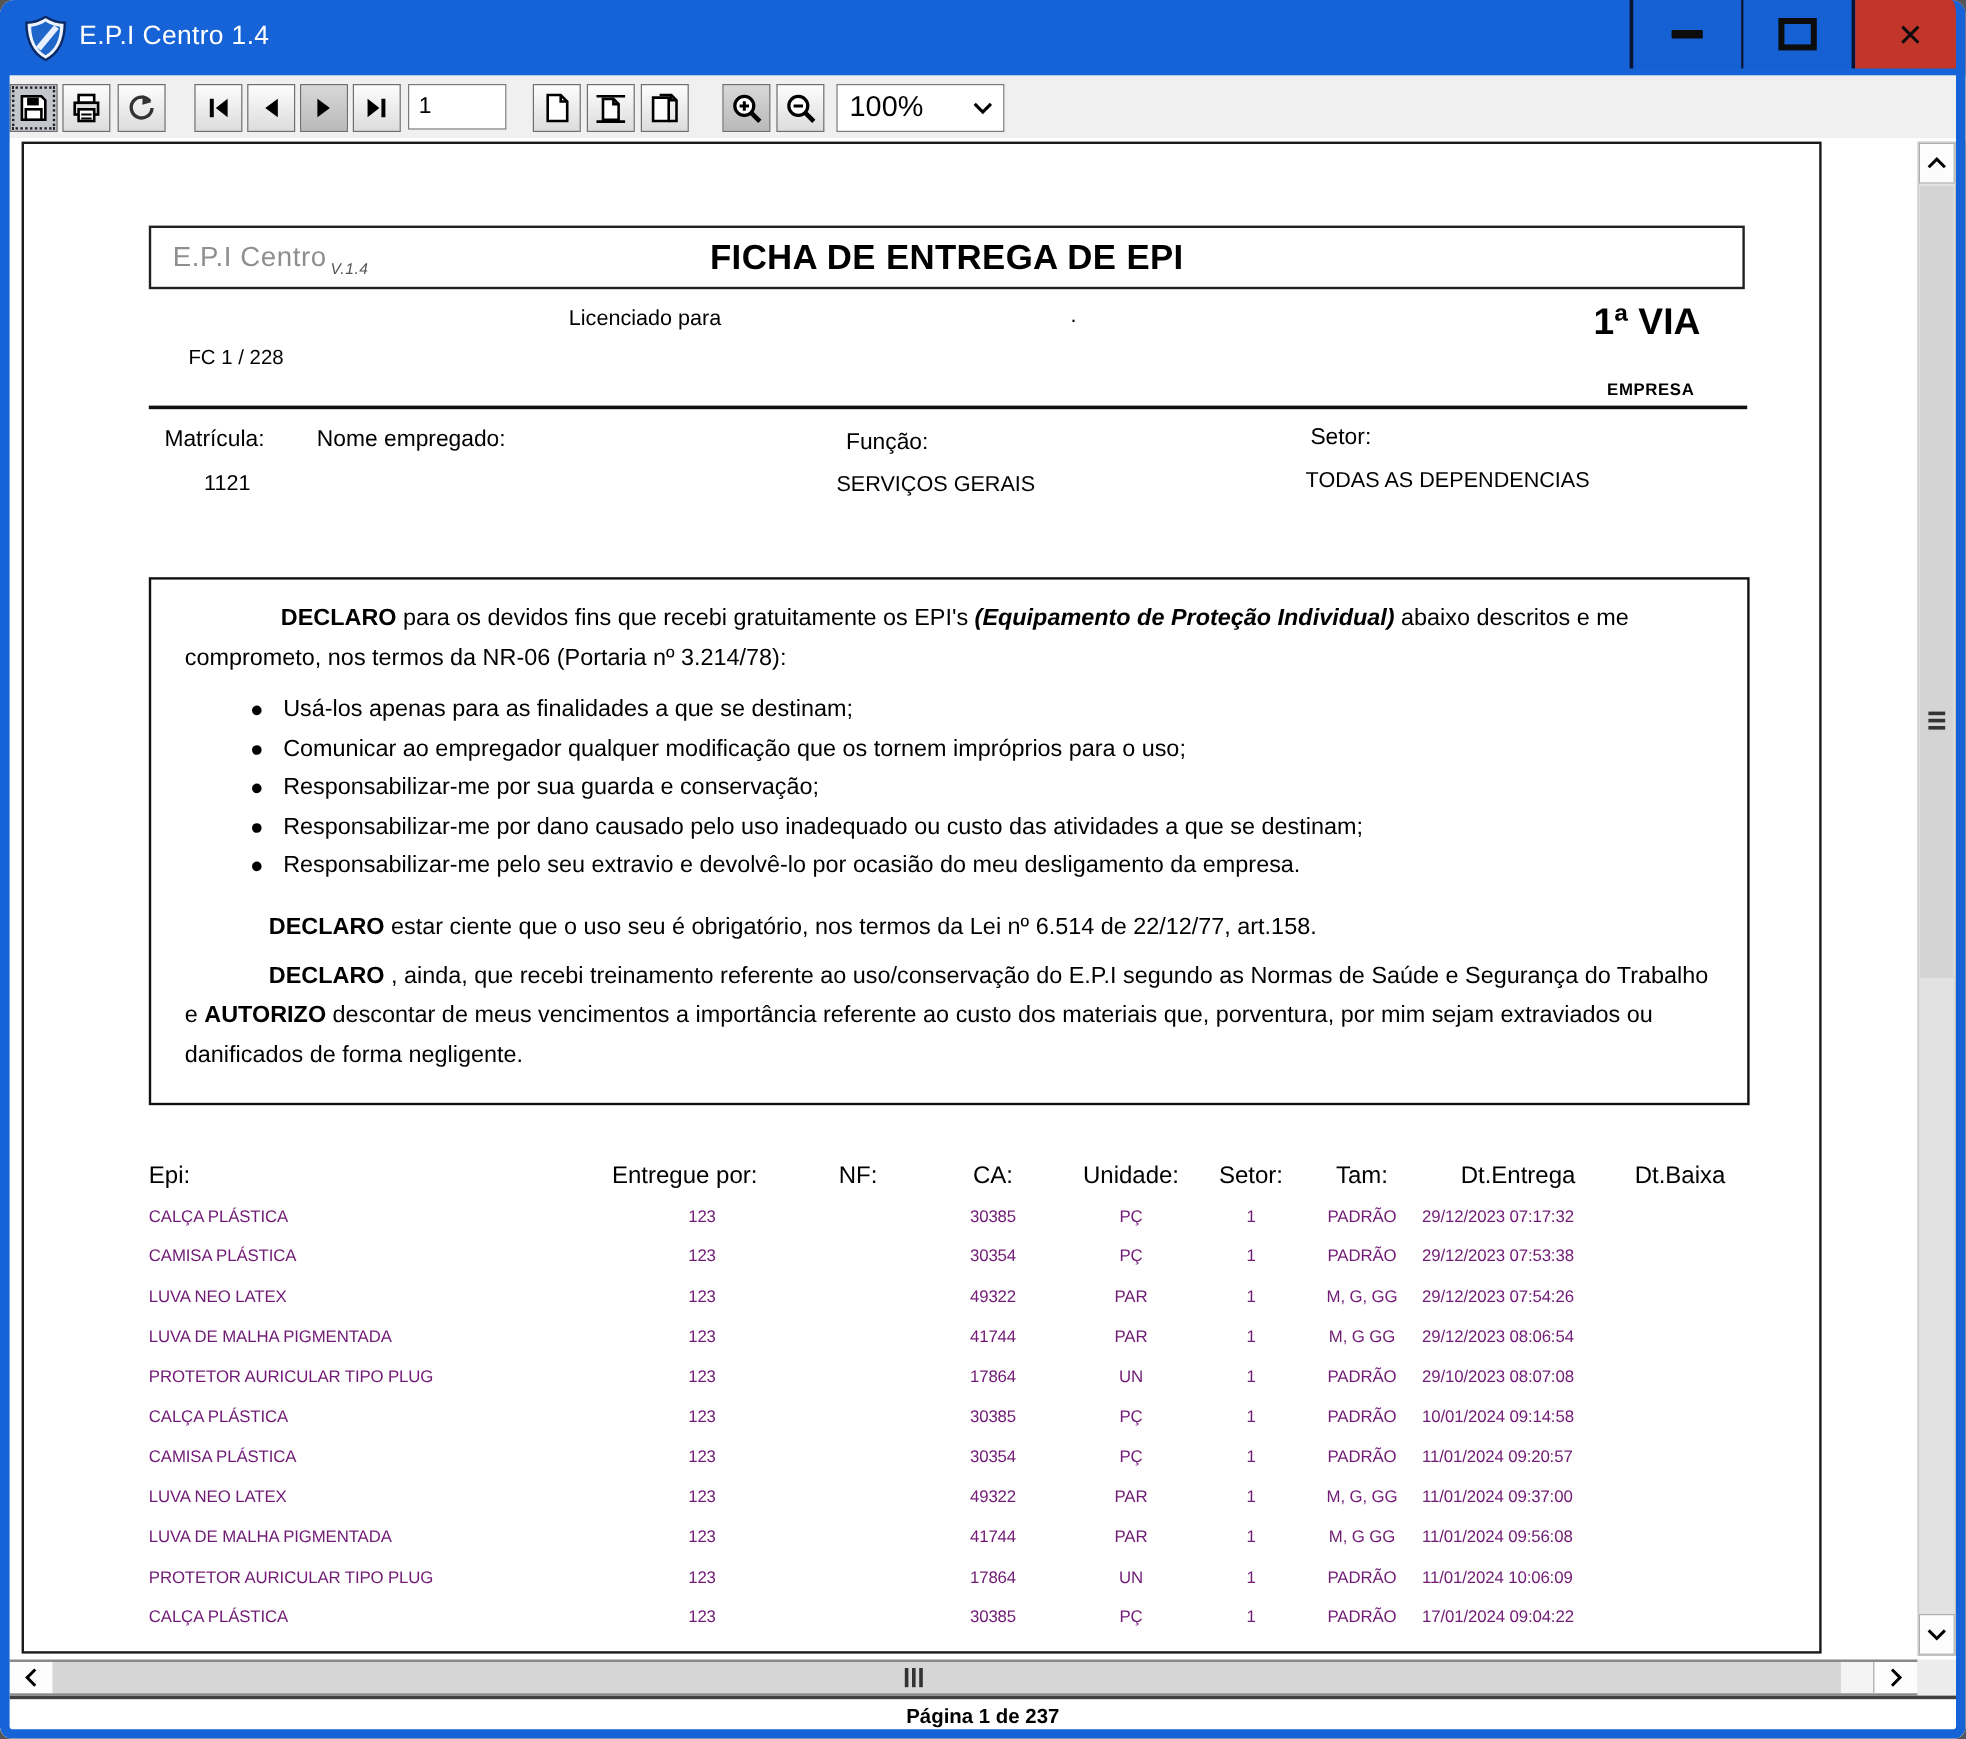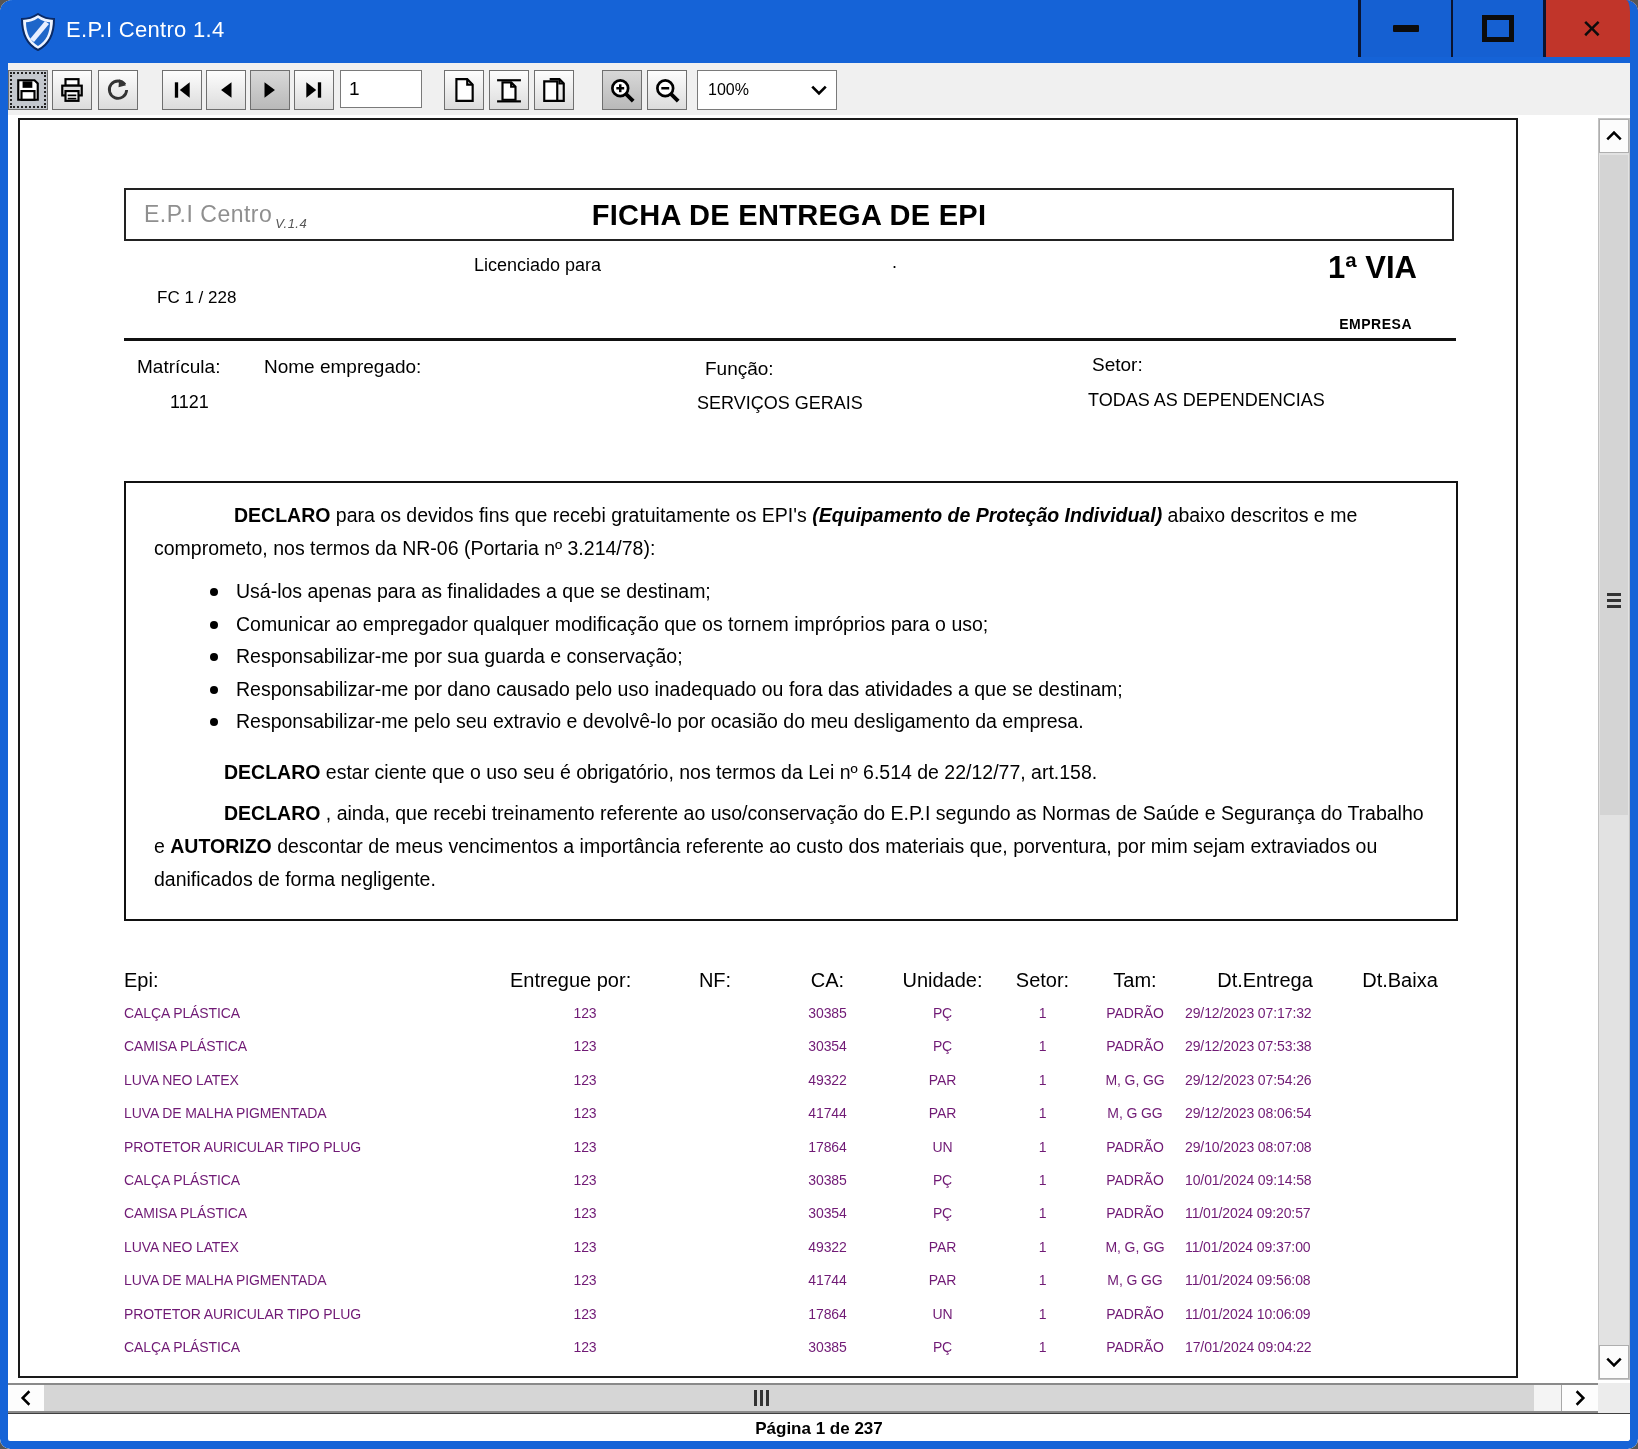--- a/index.html
+++ b/index.html
@@ -22,21 +22,21 @@
   
   .toolbar{position:absolute;left:0;top:63px;width:1638px;height:52px;background:#f0f0f0;border-bottom:2px solid #d6d6d6;}
   .tbtn{position:absolute;top:7px;width:40px;height:40px;background:linear-gradient(#fdfdfd,#dcdcdc);
     border:1px solid #6f6f6f;display:flex;align-items:center;justify-content:center;box-sizing:border-box;}
   .tbtn.pressed{background:#c3c7cd;outline:2px dotted #222;outline-offset:-4px;}
   .tbtn.dark{background:linear-gradient(#d8d8d8,#b9b9b9);}
   .pageinput{position:absolute;left:340px;top:7px;width:82px;height:38px;border:1px solid #7a7a7a;
     background:#fff;font-size:19px;padding:0 8px;box-sizing:border-box;font-family:inherit;}
   .zoombox{position:absolute;left:697px;top:7px;width:140px;height:40px;border:1px solid #7a7a7a;background:#fff;
     display:flex;align-items:center;box-sizing:border-box;}
-  .zoombox .zval{font-size:16px;margin-left:10px;flex:1;}
+  .zoombox .zval{font-size:24px;margin-left:10px;flex:1;}
   .zoombox svg{margin-right:8px;}
   
   .content{position:absolute;left:8px;top:115px;width:1622px;height:1296px;background:#fff;}
   .preview{position:absolute;left:10px;top:3px;width:1500px;height:1260px;border:2px solid #1a1a1a;background:#fff;box-sizing:border-box;overflow:hidden;}
   
   .doc{position:absolute;inset:0;color:#000;}
   .doc-header-box{position:absolute;left:104px;top:68px;width:1330px;height:53px;border:2px solid #222;box-sizing:border-box;}
   .doc-logo{position:absolute;left:18px;top:11px;font-size:23px;color:#8f8f8f;font-weight:400;letter-spacing:.5px;}
   .doc-logo .ver{font-size:13px;font-style:italic;color:#555;vertical-align:-6px;margin-left:3px;}
   .doc-title{position:absolute;left:0;top:9px;width:100%;text-align:center;font-size:29px;font-weight:bold;letter-spacing:.3px;}
@@ -81,21 +81,21 @@
   .hscroll{position:absolute;left:0px;top:1268px;width:1590px;height:30px;background:#cacaca;border-top:2px solid #8a8a8a;border-bottom:2px solid #8a8a8a;box-sizing:border-box;}
   .hs-btn{position:absolute;top:0;width:36px;height:26px;background:#fdfdfd;display:flex;align-items:center;justify-content:center;}
   .hs-left{left:0;border-right:1px solid #a8a8a8;}
   .hs-right{right:0;border-left:1px solid #a8a8a8;background:#fdfdfd;}
   .hs-gap{position:absolute;right:36px;top:0;width:28px;height:26px;background:#f4f4f4;}
   .hs-thumb{position:absolute;left:36px;top:0;width:1490px;height:26px;background:#d6d6d6;}
   .grip-h{position:absolute;left:710px;top:5px;display:flex;gap:3px;}
   .grip-h div{width:3px;height:16px;background:#333;}
   .corner{position:absolute;left:1590px;top:1268px;width:32px;height:30px;background:#ececec;}
   
-  .statusbar{position:absolute;left:0;top:1298px;width:1622px;height:30px;background:#fff;border-top:1px solid #404040;
+  .statusbar{position:absolute;left:0;top:1298px;width:1622px;height:30px;background:#fff;border-top:3px solid #404040;
     display:flex;align-items:center;justify-content:center;}
   .statusbar span{font-size:17px;font-weight:bold;}
   svg{display:block;}
 </style>
 </head>
 <body>
 
 <div class="window">
 
   <div class="titlebar">
@@ -250,21 +250,21 @@
               <div class="bullet-row">
                 <span class="bdot"></span>
                 <span>Comunicar ao empregador qualquer modificação que os tornem impróprios para o uso;</span>
               </div>
               <div class="bullet-row">
                 <span class="bdot"></span>
                 <span>Responsabilizar-me por sua guarda e conservação;</span>
               </div>
               <div class="bullet-row">
                 <span class="bdot"></span>
-                <span>Responsabilizar-me por dano causado pelo uso inadequado ou fora das atividades a que se destinam;</span>
+                <span>Responsabilizar-me por dano causado pelo uso inadequado ou custo das atividades a que se destinam;</span>
               </div>
               <div class="bullet-row">
                 <span class="bdot"></span>
                 <span>Responsabilizar-me pelo seu extravio e devolvê-lo por ocasião do meu desligamento da empresa.</span>
               </div>
             </div>
           <p class="p2"><span class="seg-b">DECLARO</span><span class="seg-n"> estar ciente que o uso seu é obrigatório, nos termos da Lei nº 6.514 de 22/12/77, art.158.</span></p>
           <p class="p3"><span class="seg-b">DECLARO</span><span class="seg-n"> , ainda, que recebi treinamento referente ao uso/conservação do E.P.I segundo as Normas de Saúde e Segurança do Trabalho e </span><span class="seg-b">AUTORIZO</span><span class="seg-n"> descontar de meus vencimentos a importância referente ao custo dos materiais que, porventura, por mim sejam extraviados ou danificados de forma negligente.</span></p>
         </div>
 

